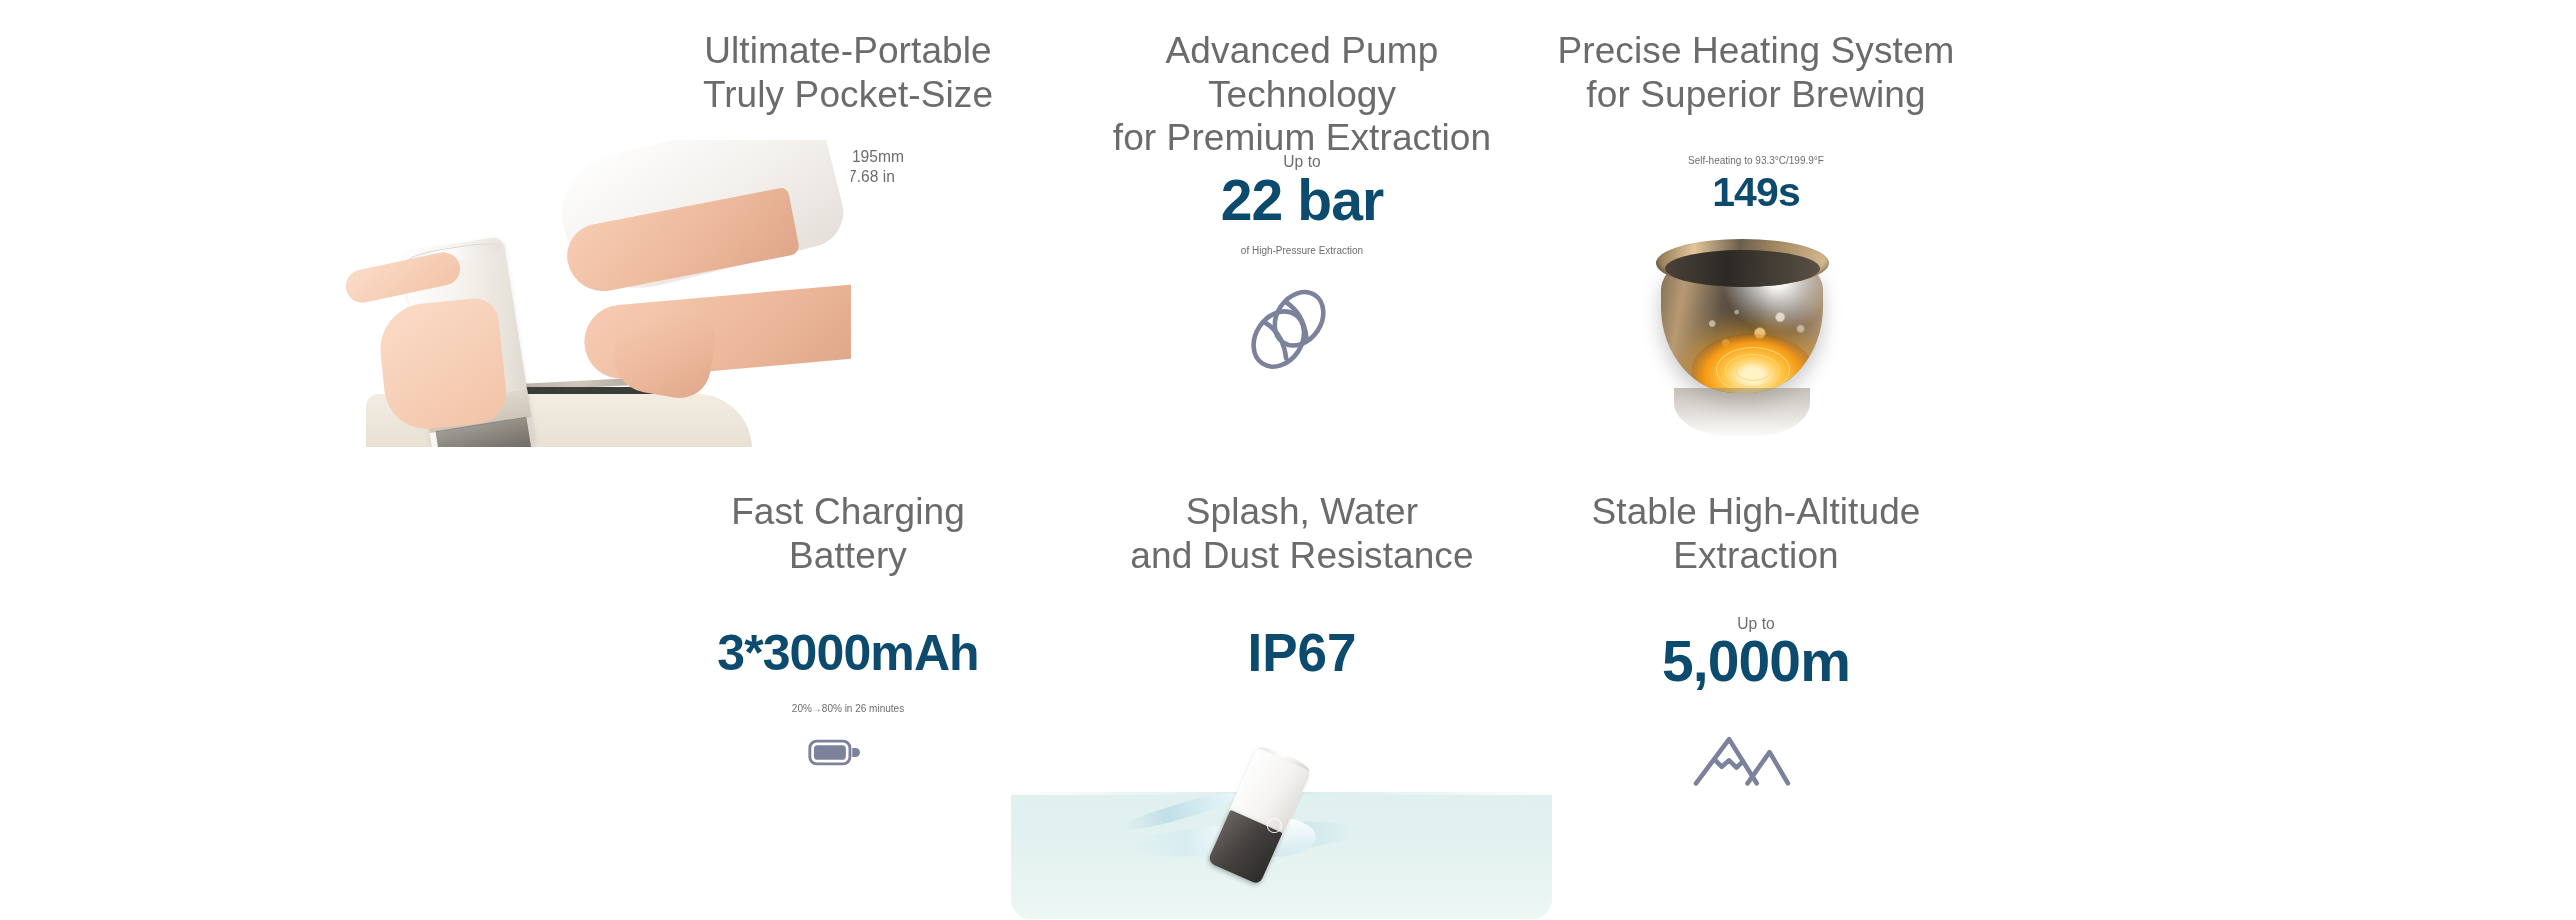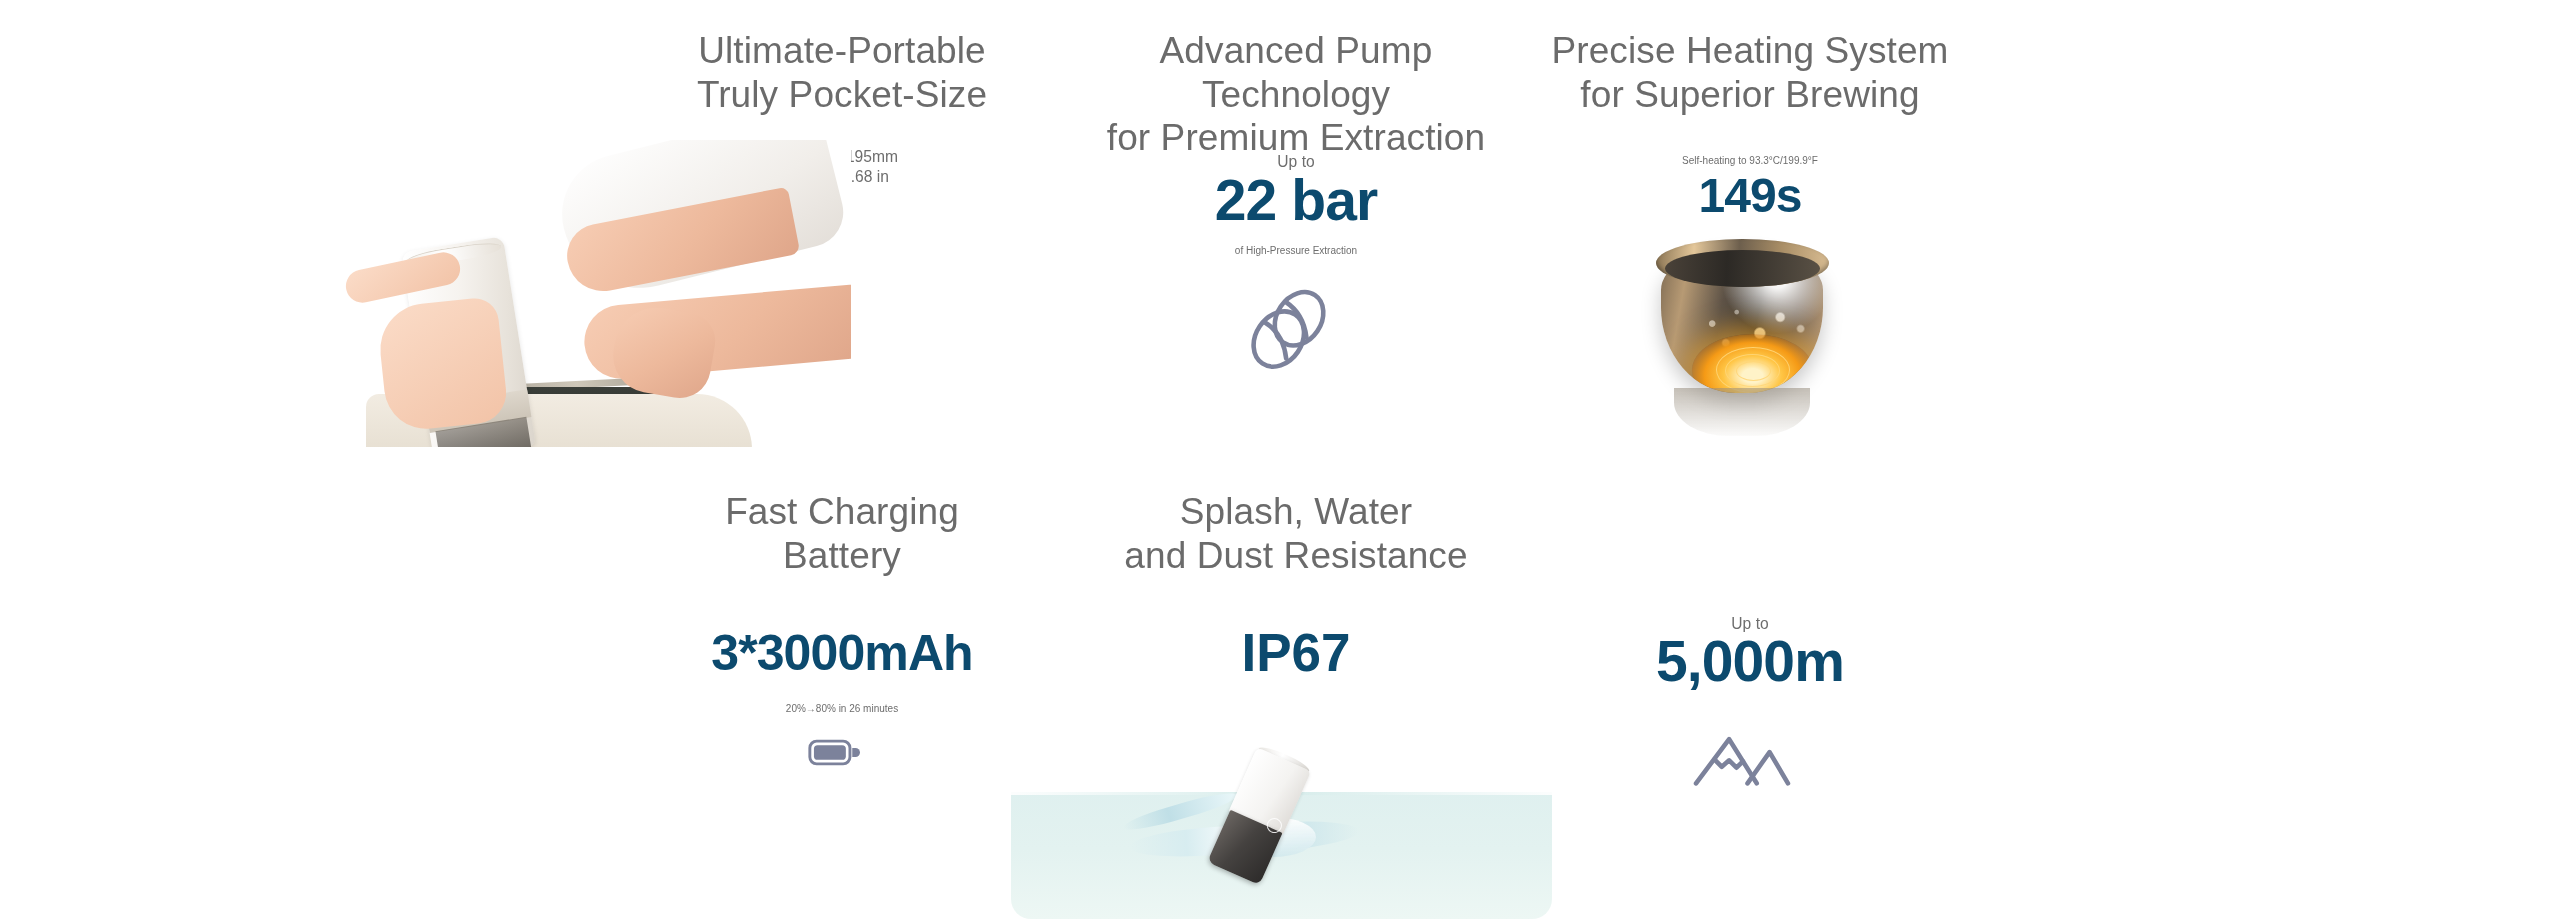--- a/index.html
+++ b/index.html
@@ -37,26 +37,26 @@
   }
   .cap.tiny { font-size:10px; }
   .stat {
     color:#0c4a6e;
     font-weight:700;
     text-align:center;
     line-height:1.05;
     letter-spacing:-0.9px;
   }
   .stat.s-bar   { font-size:57px; }
-  .stat.s-sec   { font-size:48px; }
+  .stat.s-sec   { font-size:41px; }
   .stat.s-mah   { font-size:50px; }
   .stat.s-ip    { font-size:53px; letter-spacing:0; }
   .stat.s-alt   { font-size:57px; }
 
-  .txtblock { position:absolute; left:8px; width:100%; }
+  .txtblock { position:absolute; left:14px; width:100%; }
 
   
   .c1 .head-pos { top:29px; }
   .c1 .cap-pos  { top:147px; }
 
   .photo-pocket {
     position:absolute;
     left:-269px;        
     top:140px;
     width:513px;
@@ -407,20 +407,22 @@
         <div class="splash-device">
           <div class="sd-lip"></div>
           <div class="sd-top"></div>
           <div class="sd-bot"></div>
           <div class="sd-ring"></div>
         </div>
       </div>
     </div>
 
     <div class="cell c6">
+      <div class="txtblock head-pos heading">Stable High-Altitude
+Extraction</div>
       <div class="txtblock up-pos cap">Up to</div>
       <div class="txtblock stat-pos stat s-alt">5,000m</div>
 
       <div class="icon-mtn">
         <svg width="103" height="57" viewBox="0 0 112 62">
           <g fill="none" stroke="#7c829b" stroke-width="5" stroke-linecap="round" stroke-linejoin="round">
             <path d="M6 58 L42 10 L72 58"></path>
             <path d="M62 58 L86 24 L106 58"></path>
             <path d="M26 32 L34 40 L42 33 L50 41 L57 34"></path>
           </g>

